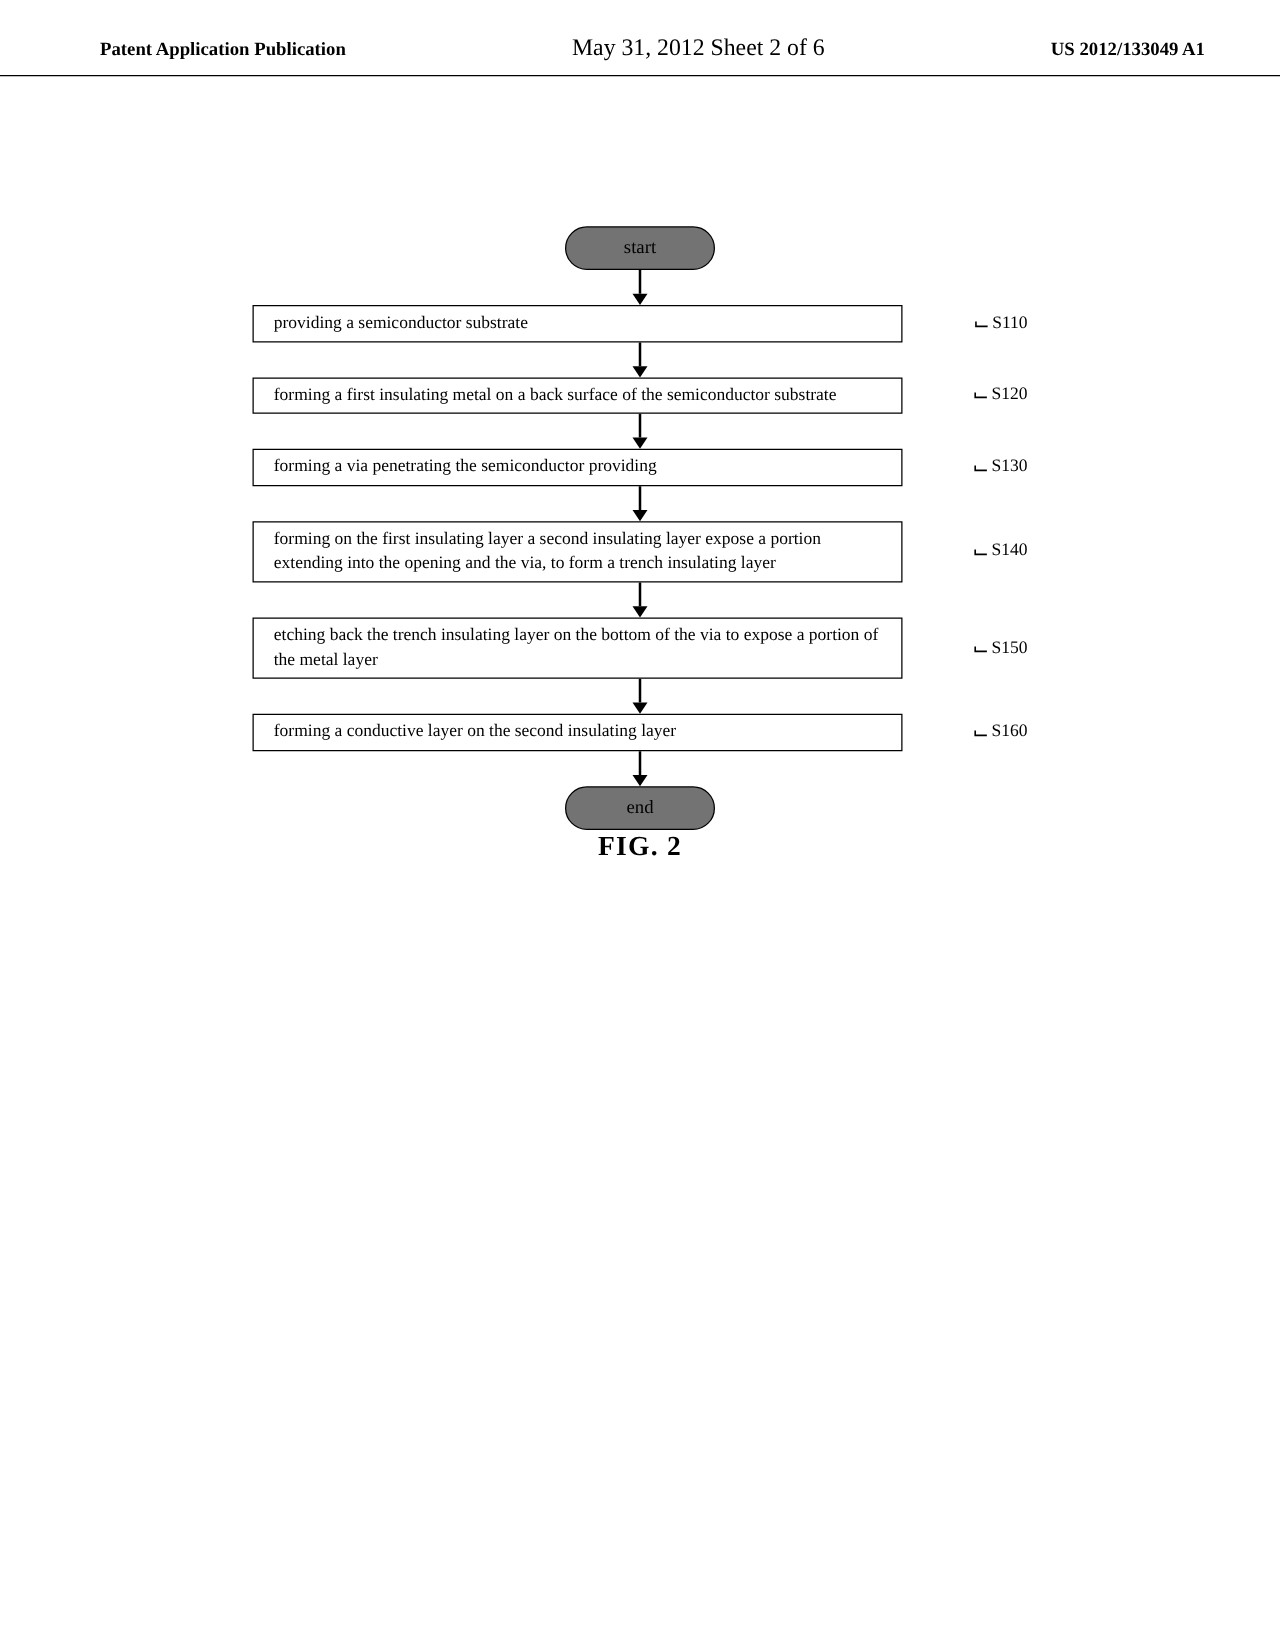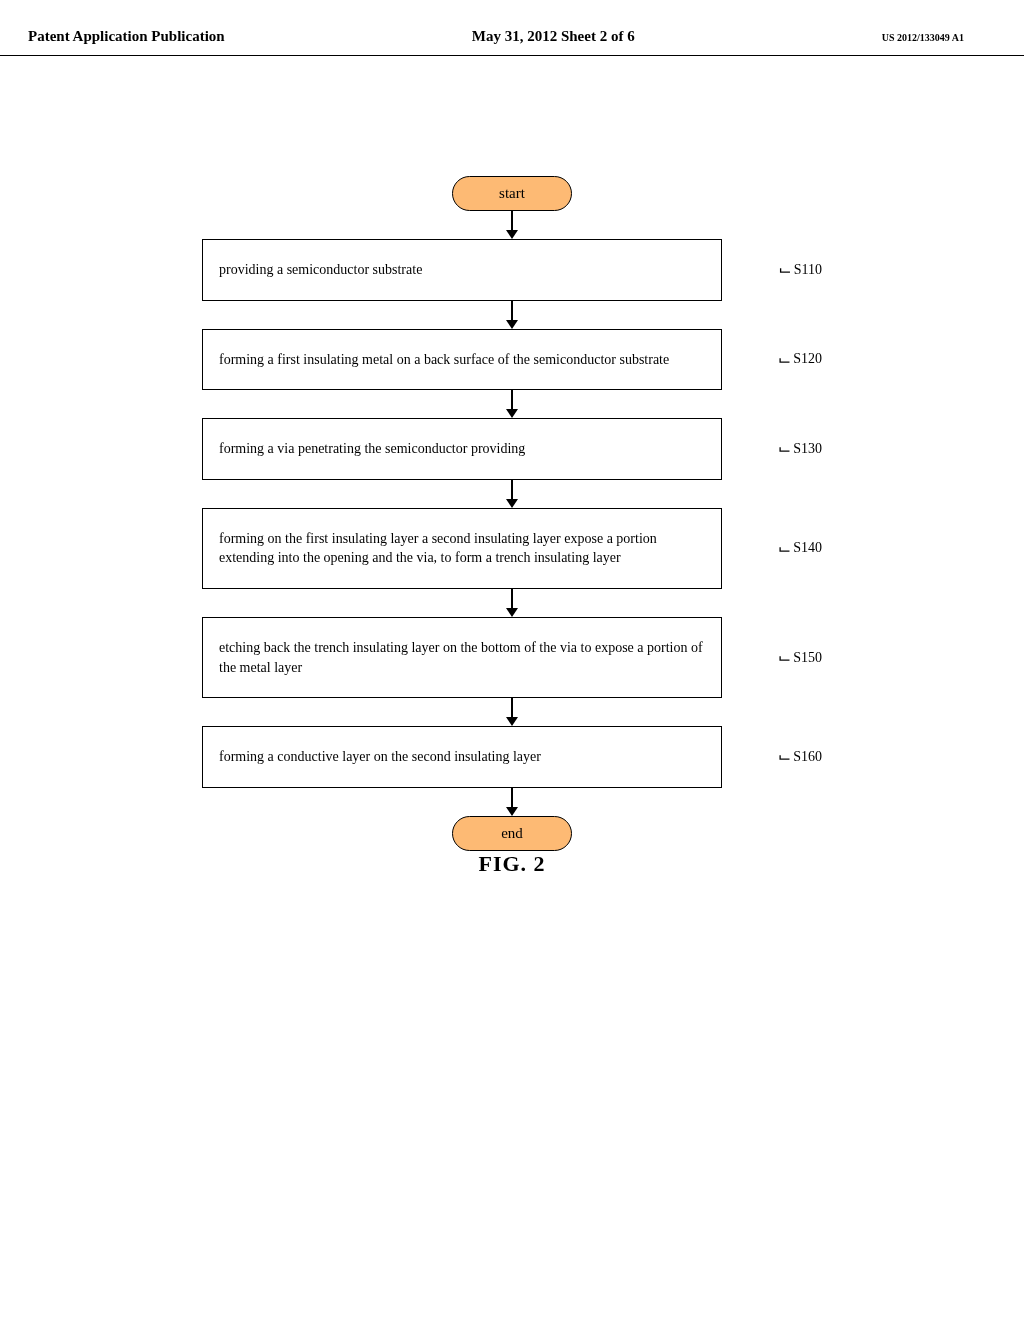--- a/index.html
+++ b/index.html
@@ -10,33 +10,33 @@
       font-family: 'Times New Roman', Times, serif;
       position: relative;
       overflow: hidden;
     }
 
     
     .header {
       display: flex;
       justify-content: space-between;
       align-items: baseline;
-      padding: 28px 60px 10px 28px;
+      padding: 28px 60px 10px 80px;
       border-bottom: 1px solid #000;
     }
     .header-left {
       font-size: 15px;
       font-weight: bold;
     }
     .header-center {
+      font-size: 19px;
+      font-weight: normal;
+    }
+    .header-right {
       font-size: 15px;
-      font-weight: bold;
-    }
-    .header-right {
-      font-size: 10px;
       font-weight: bold;
       text-align: right;
     }
 
     
     .main {
       display: flex;
       flex-direction: column;
       align-items: center;
       padding-top: 120px;
@@ -51,27 +51,27 @@
     }
 
     
     .oval {
       border: 1.5px solid #000;
       border-radius: 40px;
       padding: 8px 40px;
       font-size: 15px;
       text-align: center;
       min-width: 120px;
-      background: #fdba74;
+      background: #737373;
     }
 
     
     .flowbox {
       border: 1.5px solid #000;
-      padding: 20px 16px;
+      padding: 4px 16px;
       font-size: 14px;
       text-align: left;
       width: 520px;
       background: #fff;
       line-height: 1.4;
     }
 
     
     .arrow {
       display: flex;

